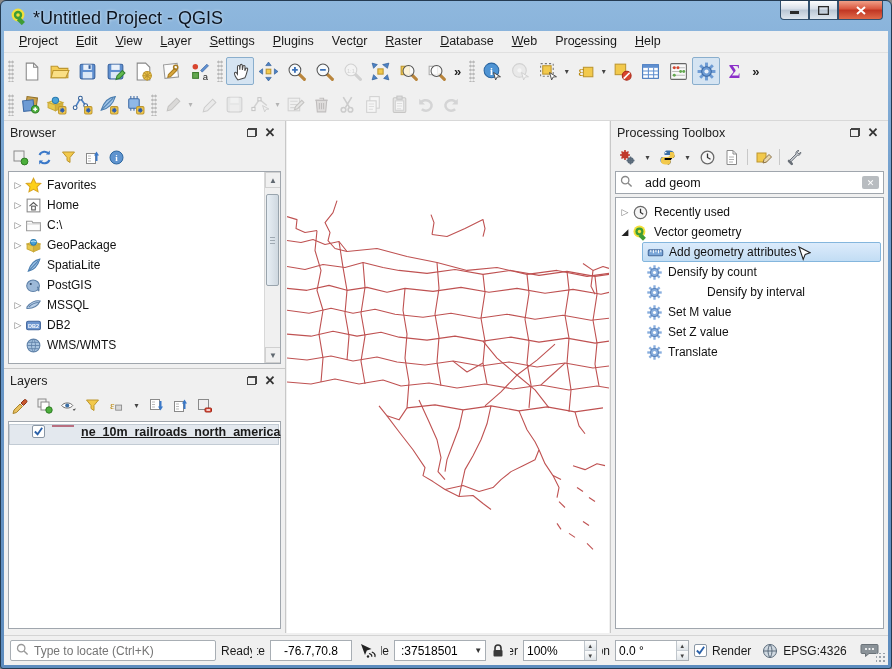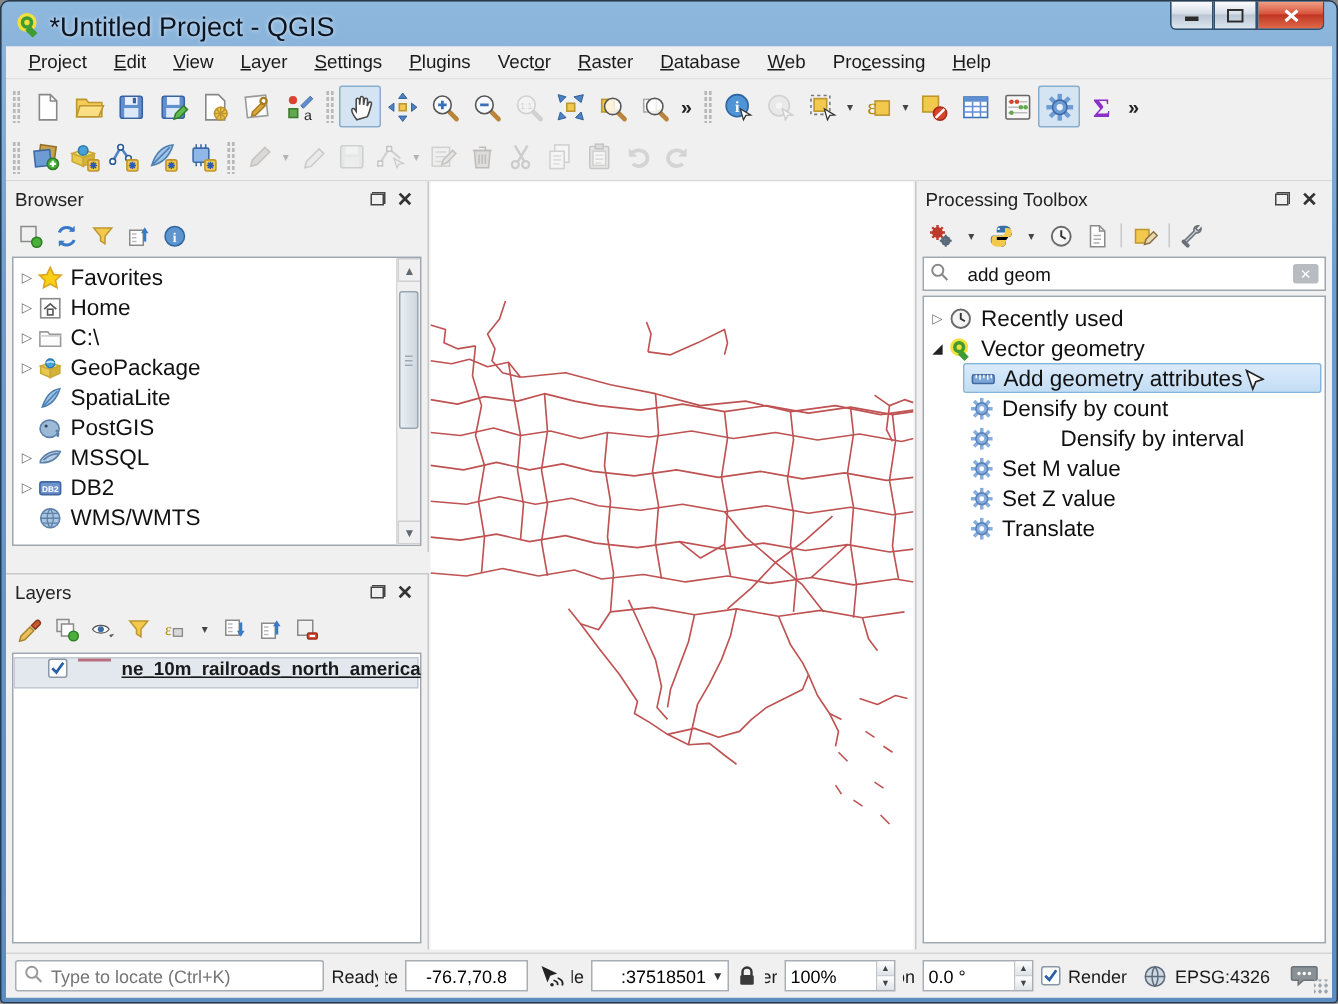--- a/index.html
+++ b/index.html
@@ -41,21 +41,21 @@
   .tbtn svg { width:21px; height:21px; display:block; }
   .tbtn.pressed { background:#d5e4f2; border:1px solid #89aecd; border-radius:2px; }
   .tbtn.dis { opacity:.35; filter:grayscale(.9); }
   .dd { font-size:8px; color:#444; width:9px; text-align:center; }
   .ovf { font-size:13px; color:#222; padding:0 4px; font-weight:bold; }
 
   
   .main { position:absolute; left:0; right:0; top:90px; bottom:32px; background:#f0f0f0; }
   .panel { position:absolute; background:#f0f0f0; }
   #browser-panel { left:0; top:0; width:282px; height:247px; border-right:1px solid #c8c8c8; }
-  #layers-panel  { left:0; top:261px; width:282px; bottom:0; border-right:1px solid #c8c8c8; border-top:1px solid #c8c8c8;}
+  #layers-panel  { left:0; top:247px; width:282px; bottom:0; border-right:1px solid #c8c8c8; border-top:1px solid #c8c8c8;}
   #canvas { position:absolute; left:283px; top:0; width:322px; bottom:0; background:#fff; }
   #toolbox-panel { left:606px; right:0; top:0; bottom:0; border-left:1px solid #c8c8c8; }
 
   .phead { height:23px; display:flex; align-items:center; padding:0 6px; }
   .phead .ptitle { flex:1; color:#222; }
   .pbtn { width:18px; height:16px; display:flex; align-items:center; justify-content:center; color:#444; }
   .float-ic { position:relative; width:10px; height:9px; }
   .float-ic:before { content:""; position:absolute; right:0; top:0; width:7px; height:6px; border:1px solid #444; }
   .float-ic:after  { content:""; position:absolute; left:0; bottom:0; width:7px; height:6px; border:1px solid #444; background:#f0f0f0; }
   .x-ic { font-size:13px; font-weight:bold; color:#333; line-height:1; }
@@ -65,21 +65,21 @@
   .psep { width:1px; height:16px; background:#c8c8c8; }
 
   .ptree-box { position:absolute; left:4px; right:4px; bottom:4px; background:#fff; border:1px solid #a0a6ad; overflow:hidden; }
   #browser-tree-box { top:50px; }
   #toolbox-tree-box { top:76px; }
   .tree-row { height:20px; display:flex; align-items:center; white-space:nowrap; }
   .arrow { width:14px; text-align:center; font-size:9px; color:#777; flex:none; }
   .arrow.exp { color:#222; }
   .tico { width:17px; height:17px; margin-right:5px; flex:none; }
   .tico svg { width:17px; height:17px; display:block; }
-  .tlabel { font-size:15px; color:#111; }
+  .tlabel { font-size:12px; color:#111; }
 
   
   .vscroll { position:absolute; right:0; top:0; bottom:0; width:16px; background:#f0f0f0; border-left:1px solid #d8d8d8; }
   .sbtn { position:absolute; left:0; width:16px; height:16px; background:#f0f0f0; color:#606870; font-size:8px;
     display:flex; align-items:center; justify-content:center; border:1px solid #d0d0d0; }
   .sbtn.up { top:0; } .sbtn.down { bottom:0; }
   .sthumb { position:absolute; left:1px; width:13px; top:22px; height:92px; background:linear-gradient(90deg,#e8eff5,#cfd8e0);
     border:1px solid #99a4ad; border-radius:2px; }
   .sthumb:after { content:""; position:absolute; left:3px; right:3px; top:50%; height:1px;
     box-shadow:0 -3px 0 #9fa9b2, 0 0 0 #9fa9b2, 0 3px 0 #9fa9b2; background:#9fa9b2; }
@@ -974,21 +974,21 @@
         </span>
       <span class="sic">
           <svg width="19" height="17" viewBox="0 0 19 17">
             <path d="M4 2l4 11 1.8-4.5L14.5 7z" fill="#222"></path>
             <path d="M12 11.5c2 .6 3.2 1.7 2.6 3.2M14.8 10c2.6 1 3.8 2.8 3 5" fill="none" stroke="#222" stroke-width="1.2"></path>
             <circle cx="11" cy="14.5" r="1.2" fill="#222"></circle>
           </svg>
         </span>
       <span class="trunc trunc-end" style="width:8px">Scale</span>
       <span class="sfield" style="width:92px">
-          <input type="text" style="text-align: left; padding-left: 19px;" value=":37518501">
+          <input type="text" style="text-align: left; padding-left: 6px;" value=":37518501">
           <span class="ddcol">▼</span>
         </span>
       <span class="sic">
           <svg width="14" height="15" viewBox="0 0 14 15">
             <path d="M4 7V5a3 3 0 0 1 6 0v2" fill="none" stroke="#333" stroke-width="1.6"></path>
             <rect x="2.5" y="7" width="9" height="6.5" rx="1" fill="#3a3a3a"></rect>
           </svg>
         </span>
       <span class="trunc trunc-end" style="width:8px">Magnifier</span>
       <span class="sfield" style="width:74px">

